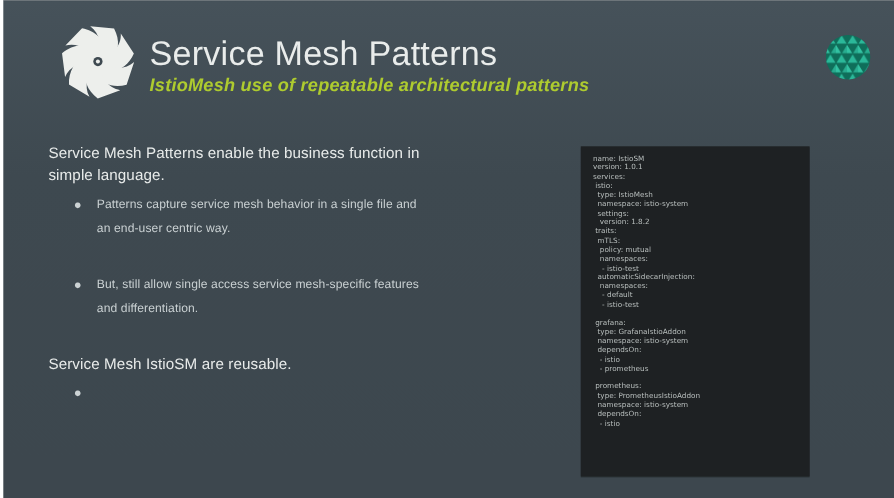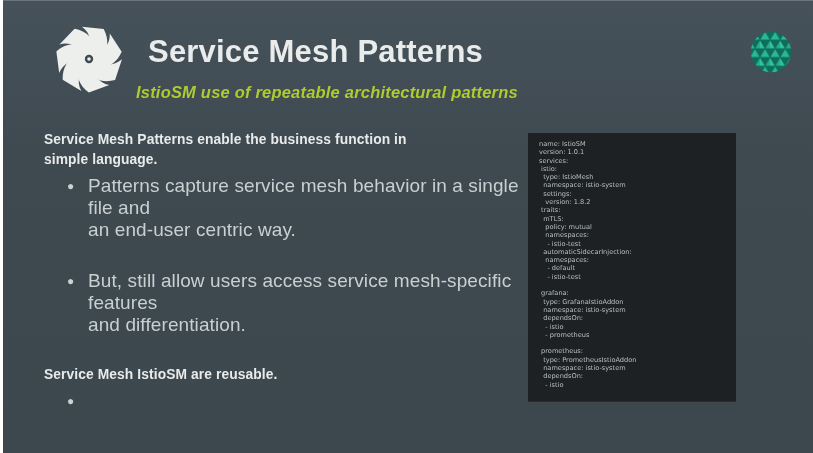--- a/index.html
+++ b/index.html
@@ -18,22 +18,22 @@
   }
   
   .header {
     position: absolute; left: 51px; top: 14px;
     display: flex; align-items: center;
   }
   .logo-wrap { width: 70px; height: 82px; flex: 0 0 auto; }
   .logo-wrap svg { width: 100%; height: 100%; display: block; }
   .titles { margin-left: 12px; padding-top: 6px; }
   .page-title {
-    margin: 12px;
-    font-size: 31px; font-weight: 700;
+    margin: 0;
+    font-size: 31px; font-weight: 400;
     color: #e9eceb; letter-spacing: 0.2px;
     line-height: 38px;
   }
   .page-subtitle {
     margin-top: 1px;
     font-size: 16.5px; font-style: italic; font-weight: 600;
     color: #aecb2f; letter-spacing: 0.2px;
   }
   
   .meshery {
@@ -41,42 +41,42 @@
     width: 44px; height: 44px;
   }
   .meshery svg { width: 100%; height: 100%; display: block; }
   
   .content {
     position: absolute; left: 41px; top: 129px; width: 486px;
   }
   .section { margin-bottom: 29px; }
   .section-heading {
     margin: 0;
-    font-size: 13.8px; font-weight: 700;
+    font-size: 13.8px; font-weight: 400;
     color: #e8ebea; line-height: 20px;
     white-space: pre-line;
     letter-spacing: 0.1px;
   }
   .bullet {
     display: flex; align-items: flex-start;
     padding-left: 23px; margin-top: 5px;
   }
   .bullet-dot {
     width: 21px; flex: 0 0 auto;
     font-size: 12px; line-height: 22px; color: #ccd2d4;
   }
   .bullet-text {
-    font-size: 19px; color: #c9d0d2;
+    font-size: 11px; color: #c9d0d2;
     line-height: 22px; white-space: pre-line;
     letter-spacing: 0.1px;
   }
   
   .code {
     position: absolute; left: 525px; top: 132px;
-    width: 208px; height: 268px;
+    width: 208px; height: 300px;
     background: #1e2123;
     box-shadow: 0 1px 0 rgba(0,0,0,0.35);
     margin: 0;
     padding: 7px 6px 0 11px;
     box-sizing: border-box;
     font-family: "DejaVu Sans", sans-serif;
     font-size: 6.6px; line-height: 8.3px;
     color: #b9bfbe;
     white-space: pre;
     overflow: hidden;
@@ -100,21 +100,21 @@
           <use href="#blade" transform="rotate(205.7 50 50)"></use>
           <use href="#blade" transform="rotate(257.1 50 50)"></use>
           <use href="#blade" transform="rotate(308.5 50 50)"></use>
         </g>
         <circle cx="50" cy="50" r="6" fill="#3e4950"></circle>
         <circle cx="50" cy="50" r="2.6" fill="#edefec"></circle>
       </svg>
     </div>
     <div class="titles">
       <h1 class="page-title">Service Mesh Patterns</h1>
-      <div class="page-subtitle">IstioSM use of repeatable architectural patterns</div>
+      <div class="page-subtitle">IstioMesh use of repeatable architectural patterns</div>
     </div>
   </div>
 
   <div class="meshery">
     <svg viewBox="0 0 48 48" aria-hidden="true">
       <defs>
         <pattern id="tripat" x="1" y="1.5" width="11" height="19" patternUnits="userSpaceOnUse">
           <polygon points="0.5,9 5.5,0.6 10.5,9" fill="#2bb899"></polygon>
           <polygon points="-5,18.5 0,10.1 5,18.5" fill="#33c2a2"></polygon>
           <polygon points="6,18.5 11,10.1 16,18.5" fill="#28ad90"></polygon>
@@ -136,21 +136,21 @@
       <div class="bullet">
         <span class="bullet-dot">●</span>
         <span class="bullet-text">Patterns capture service mesh behavior in a single file and
 an end-user centric way.</span>
       </div>
     </div>
 
     <div class="section">
       <div class="bullet">
         <span class="bullet-dot">●</span>
-        <span class="bullet-text">But, still allow users access service mesh-specific features
+        <span class="bullet-text">But, still allow single access service mesh-specific features
 and differentiation.</span>
       </div>
     </div>
 
     <div class="section">
       <h2 class="section-heading">Service Mesh IstioSM are reusable.</h2>
       <div class="bullet">
         <span class="bullet-dot">●</span>
       </div>
     </div>

